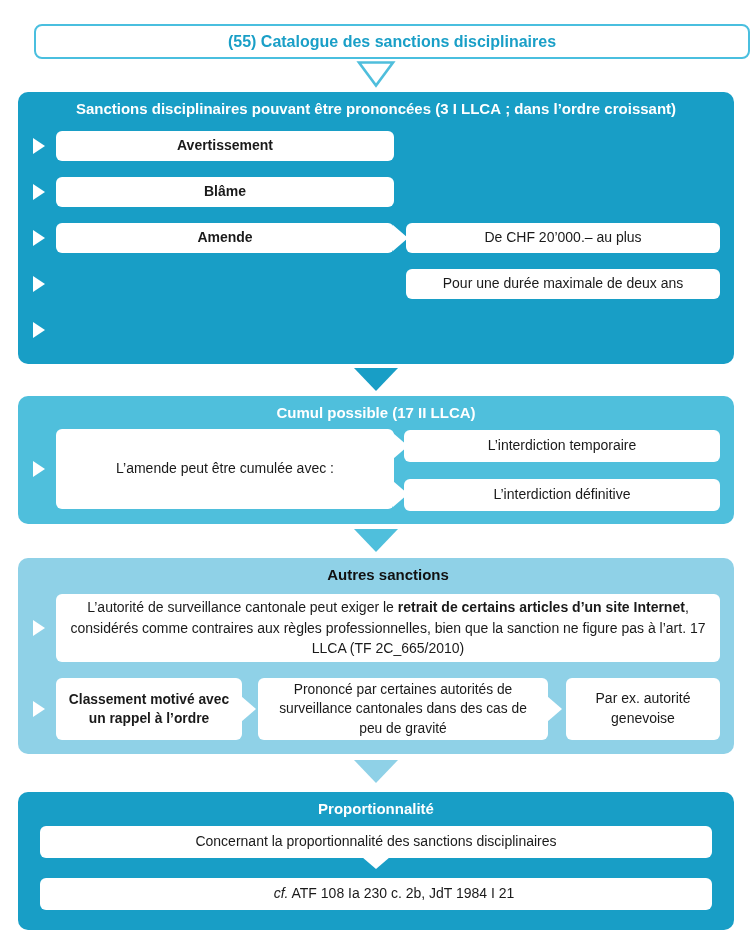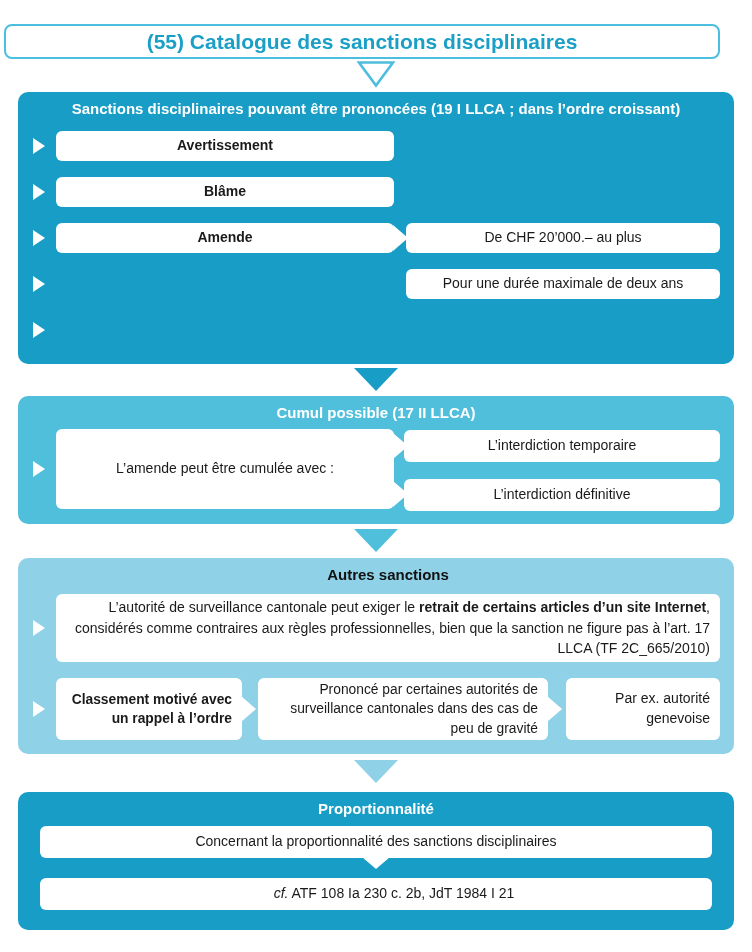--- a/index.html
+++ b/index.html
@@ -3,42 +3,42 @@
 <meta charset="utf-8">
 <style>
   html,body { margin:0; padding:0; background:#ffffff; }
   .page {
     position:relative; width:752px; height:952px; background:#fff;
     font-family:"Liberation Sans","DejaVu Sans",sans-serif;
     color:#1a1a1a; overflow:hidden;
   }
   
   .title-box {
-    position:absolute; left:4px; top:24px; width:712px; height:31px;
+    position:absolute; left:34px; top:24px; width:712px; height:31px;
     border:2px solid var(--title_border); border-radius:8px;
     display:flex; align-items:center; justify-content:center;
-    font-weight:bold; font-size:21px; color:var(--title_text);
+    font-weight:bold; font-size:16px; color:var(--title_text);
   }
   .outline-arrow { position:absolute; left:356px; top:60px; }
   
   .sec { position:absolute; left:18px; width:716px; border-radius:10px; }
   .sec1 { top:92px;  height:272px; background:var(--dark);  }
   .sec2 { top:396px; height:128px; background:var(--mid);   }
   .sec3 { top:558px; height:196px; background:var(--light); }
   .sec4 { top:792px; height:138px; background:var(--dark);  }
   .sec-header {
     position:absolute; left:0; right:0; top:8px; text-align:center;
     font-weight:bold; font-size:15px; color:#fff;
   }
   .sec-header.dark-text { color:#111;margin-left:24px; }
   
   .wbox {
     position:absolute; background:#fff; border-radius:6px;
     display:flex; align-items:center; justify-content:center;
-    text-align:right; font-size:14px; line-height:1.4; padding:0 10px;
+    text-align:center; font-size:14px; line-height:1.4; padding:0 10px;
     box-sizing:border-box;
   }
   
   .tip {
     position:absolute; right:-14px; top:50%; transform:translateY(-50%);
     width:0; height:0; border-left:15px solid #fff;
     border-top:13px solid transparent; border-bottom:13px solid transparent;
   }
   .tip.pos-a { top:21%; }
   .tip.pos-b { top:81%; }
@@ -73,21 +73,21 @@
 
   <div class="title-box">
     <span>(55) Catalogue des sanctions disciplinaires</span>
   </div>
   <svg class="outline-arrow" width="40" height="28" viewBox="0 0 40 28">
     <path d="M3 2.5 H37 L20 25.5 Z" fill="#ffffff" style="stroke:var(--outline_arrow)" stroke-width="2.6" stroke-linejoin="miter"></path>
   </svg>
 
   <div class="sec sec1">
     <div class="sec-header">
-      <b>Sanctions disciplinaires pouvant être prononcées (19 I LLCA</b><span> ; dans l’ordre croissant)</span>
+      <b>Sanctions disciplinaires pouvant être prononcées (3 I LLCA</b><span> ; dans l’ordre croissant)</span>
     </div>
 
     <div class="chev" style="top:54px"></div>
     <div class="chev" style="top:100px"></div>
     <div class="chev" style="top:146px"></div>
     <div class="chev" style="top:192px"></div>
     <div class="chev" style="top:238px"></div>
 
     <div class="wbox" style="left:38px;top:39px;width:338px;height:30px">
       <b>Avertissement</b>

